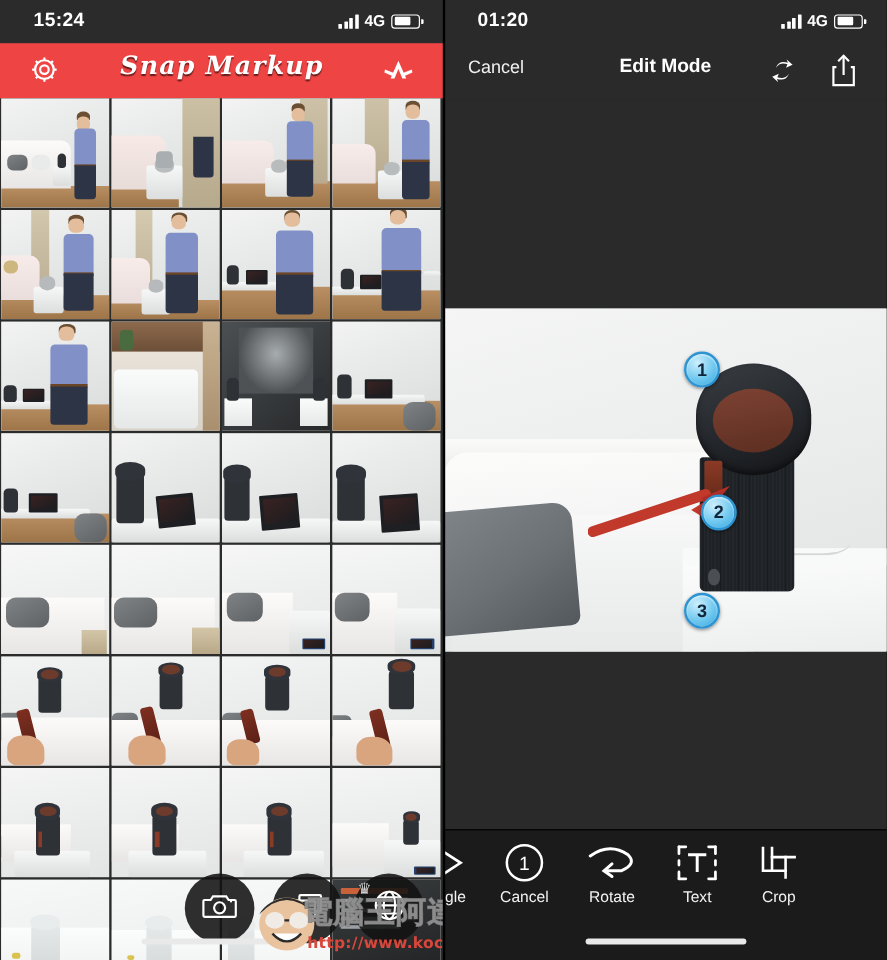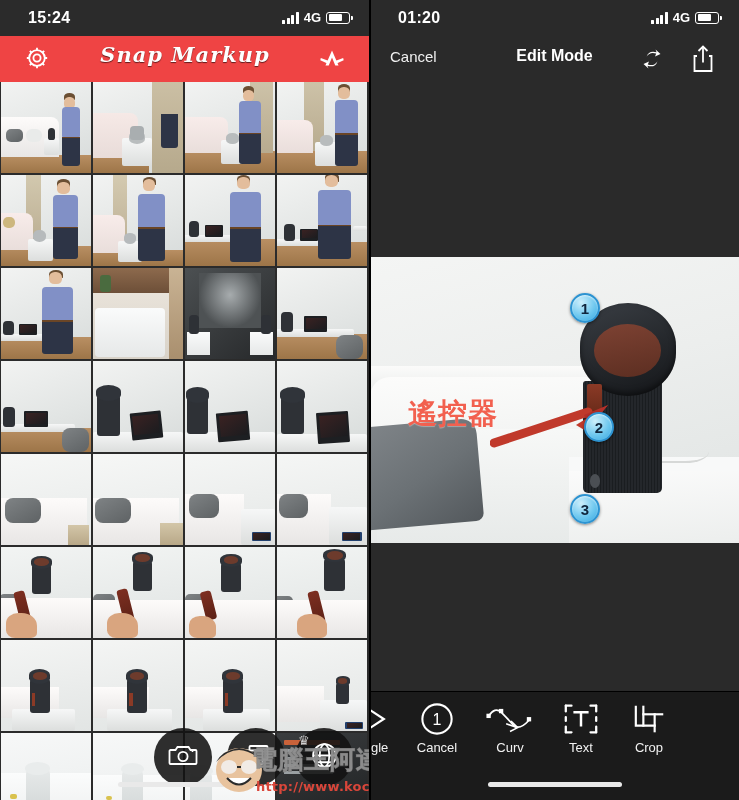--- a/index.html
+++ b/index.html
@@ -725,21 +725,20 @@
           <div class="vent"></div>
           <div class="knob"></div>
         </div>
 
         <svg class="arrow-svg" viewBox="0 0 130 60">
           <path d="M4 46 L98 15" stroke="#c0392b" stroke-width="9" stroke-linecap="round"></path>
           <path d="M118 8 L86 28 L96 34 Z" fill="#c0392b"></path>
           <path d="M118 8 L94 18 L100 30 Z" fill="#b3302a"></path>
         </svg>
 
-        <div class="cjk-label">遙控器</div>
 
         <div class="badge b1">1</div>
         <div class="badge b2">2</div>
         <div class="badge b3">3</div>
       </div>
     </div>
 
     <div class="toolbar">
       <div class="tools">
 
@@ -755,33 +754,30 @@
         <div class="tool t-number">
           <div class="ico">
             <svg viewBox="0 0 36 36" width="34" height="34">
               <circle cx="18" cy="18" r="15.5" fill="none" stroke="#fff" stroke-width="2.2"></circle>
               <text x="18" y="24.5" text-anchor="middle" font-size="17" font-family="Liberation Sans, sans-serif" fill="#fff">1</text>
             </svg>
           </div>
           <span class="lbl">Cancel</span>
         </div>
 
-
-        <div class="tool t-curv">
+        <div class="tool t-rotate">
           <div class="ico">
-            <svg viewBox="0 0 52 30" width="50" height="30" fill="none" stroke="#fff" stroke-width="1.8">
-              <path d="M4 12 Q10 2 17 8 Q24 15 30 22 Q36 27 46 16"></path>
-              <rect x="1.5" y="9.5" width="4.5" height="4.5" fill="#fff" stroke="none"></rect>
-              <rect x="14.5" y="4.5" width="4.5" height="4.5" fill="#fff" stroke="none"></rect>
-              <rect x="43.5" y="13" width="4.5" height="4.5" fill="#fff" stroke="none"></rect>
-              <path d="M22 20 L34 24 M26 28 L34 24 L27 17" stroke-width="1.6"></path>
+            <svg viewBox="0 0 44 30" width="42" height="30" fill="none" stroke="#fff" stroke-width="2.6" stroke-linecap="round">
+              <path d="M3 9 Q20 -3 36 8 Q44 16 30 22 L16 22"></path>
+              <path d="M22 16 L15 22 L22 27"></path>
             </svg>
           </div>
-          <span class="lbl">Curv</span>
-        </div>
+          <span class="lbl">Rotate</span>
+        </div>
+
 
         <div class="tool t-text">
           <div class="ico">
             <svg viewBox="0 0 40 32" width="38" height="32" fill="none" stroke="#fff" stroke-width="2.4">
               <path d="M4 2 v6 M4 14 v4 M4 24 v6 M36 2 v6 M36 14 v4 M36 24 v6" stroke-linecap="round"></path>
               <path d="M4 2 h6 M30 2 h6 M4 30 h6 M30 30 h6" stroke-linecap="round"></path>
               <path d="M12 9 h16 M20 9 v15" stroke-width="2.6"></path>
             </svg>
           </div>
           <span class="lbl">Text</span>

